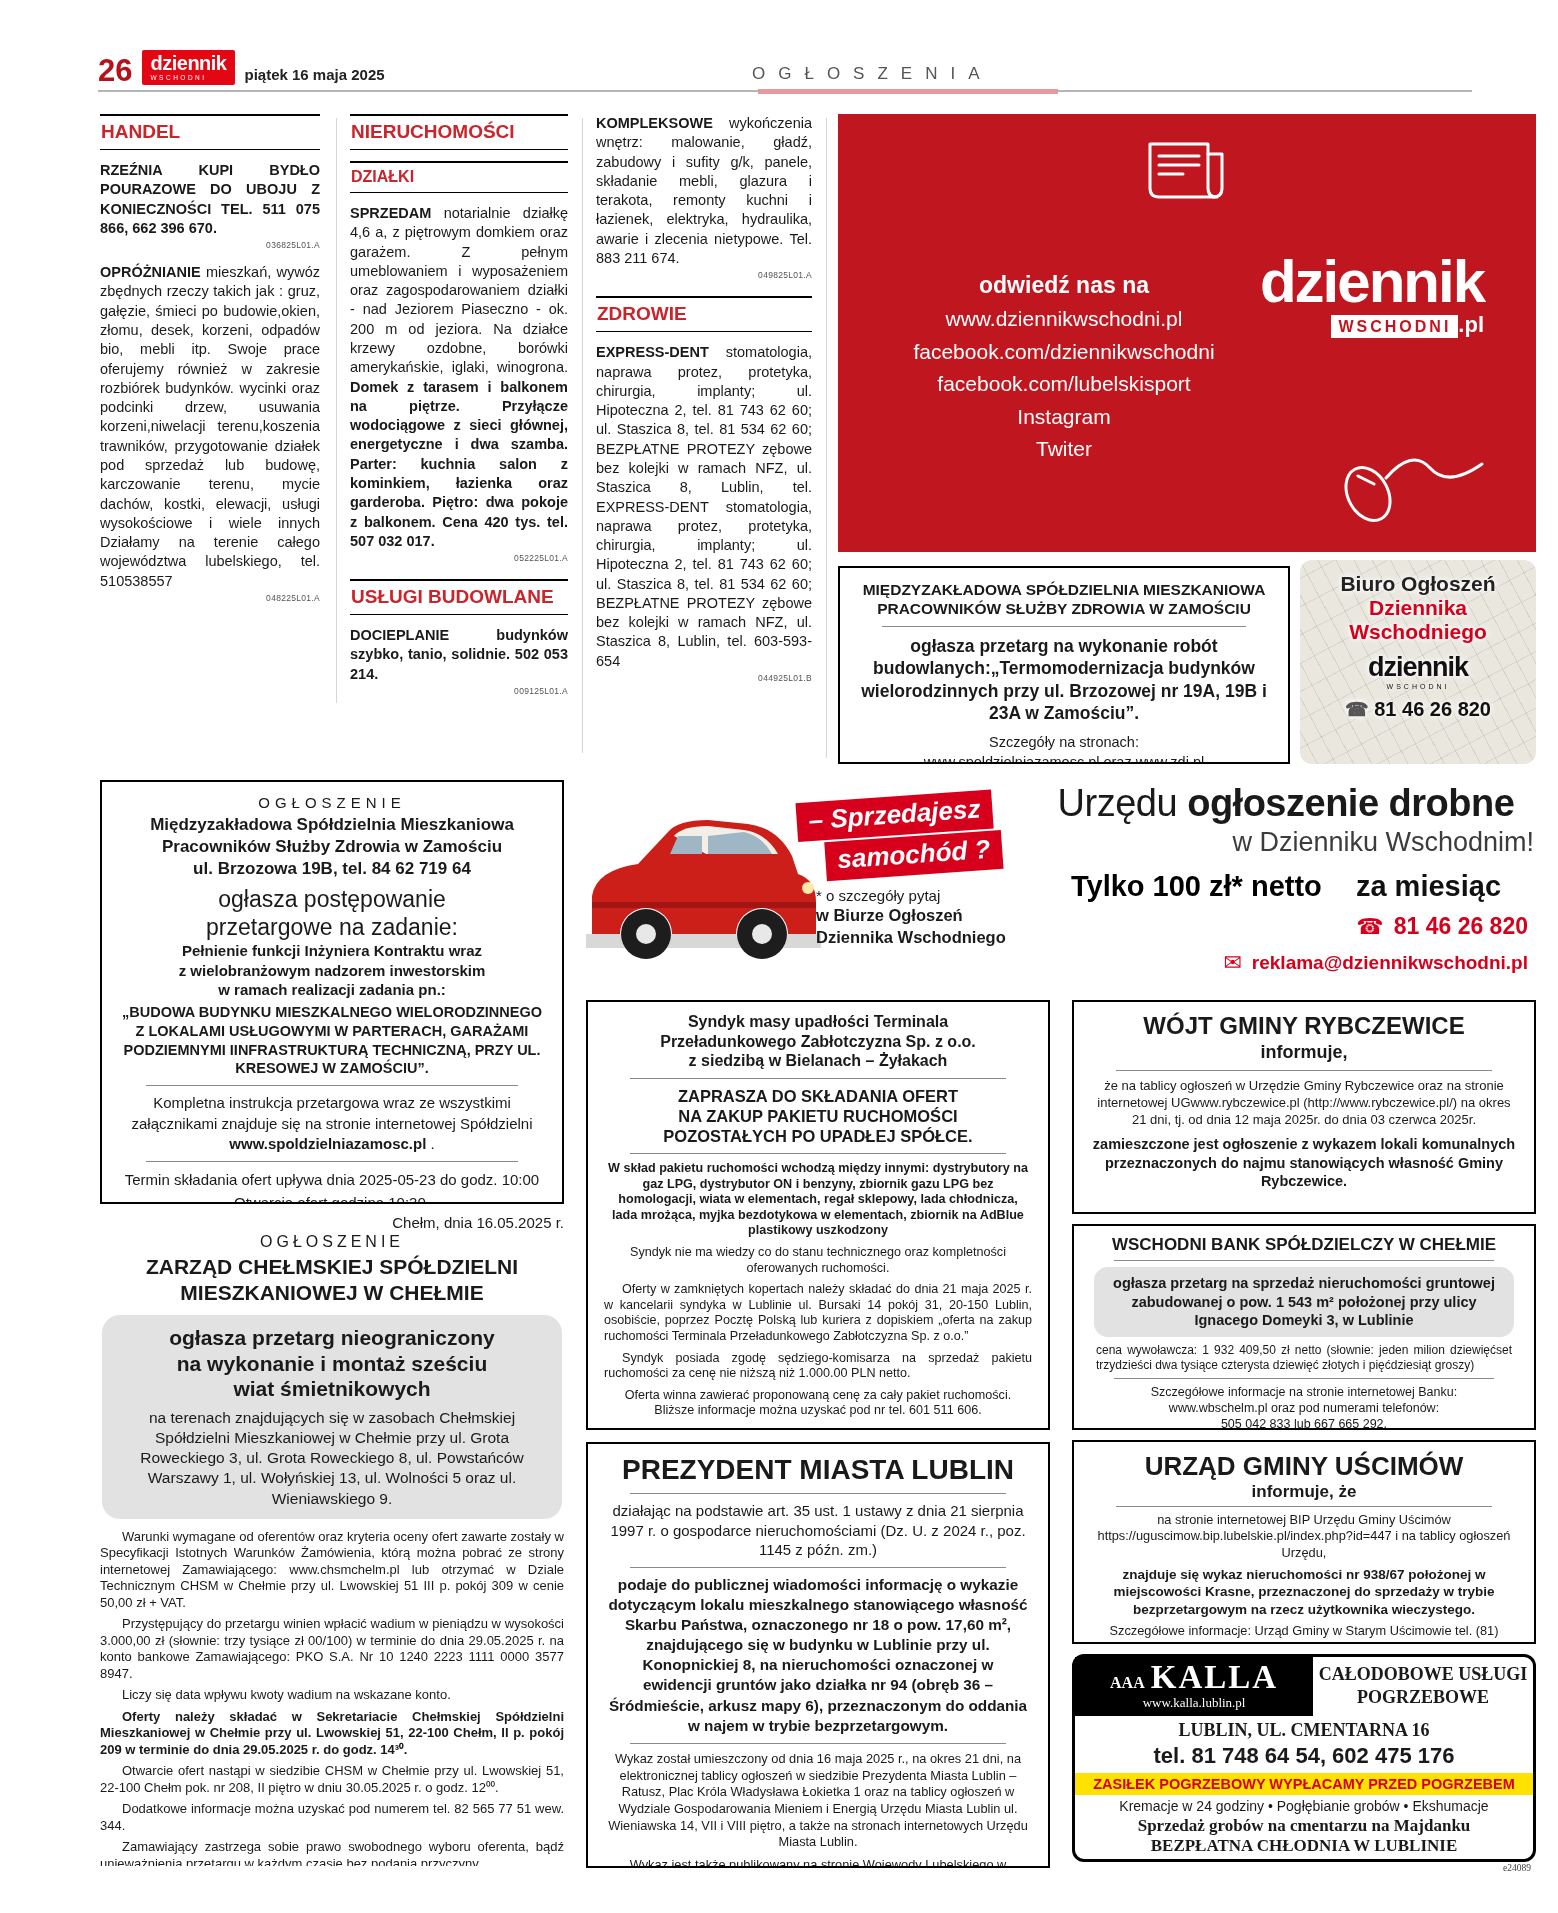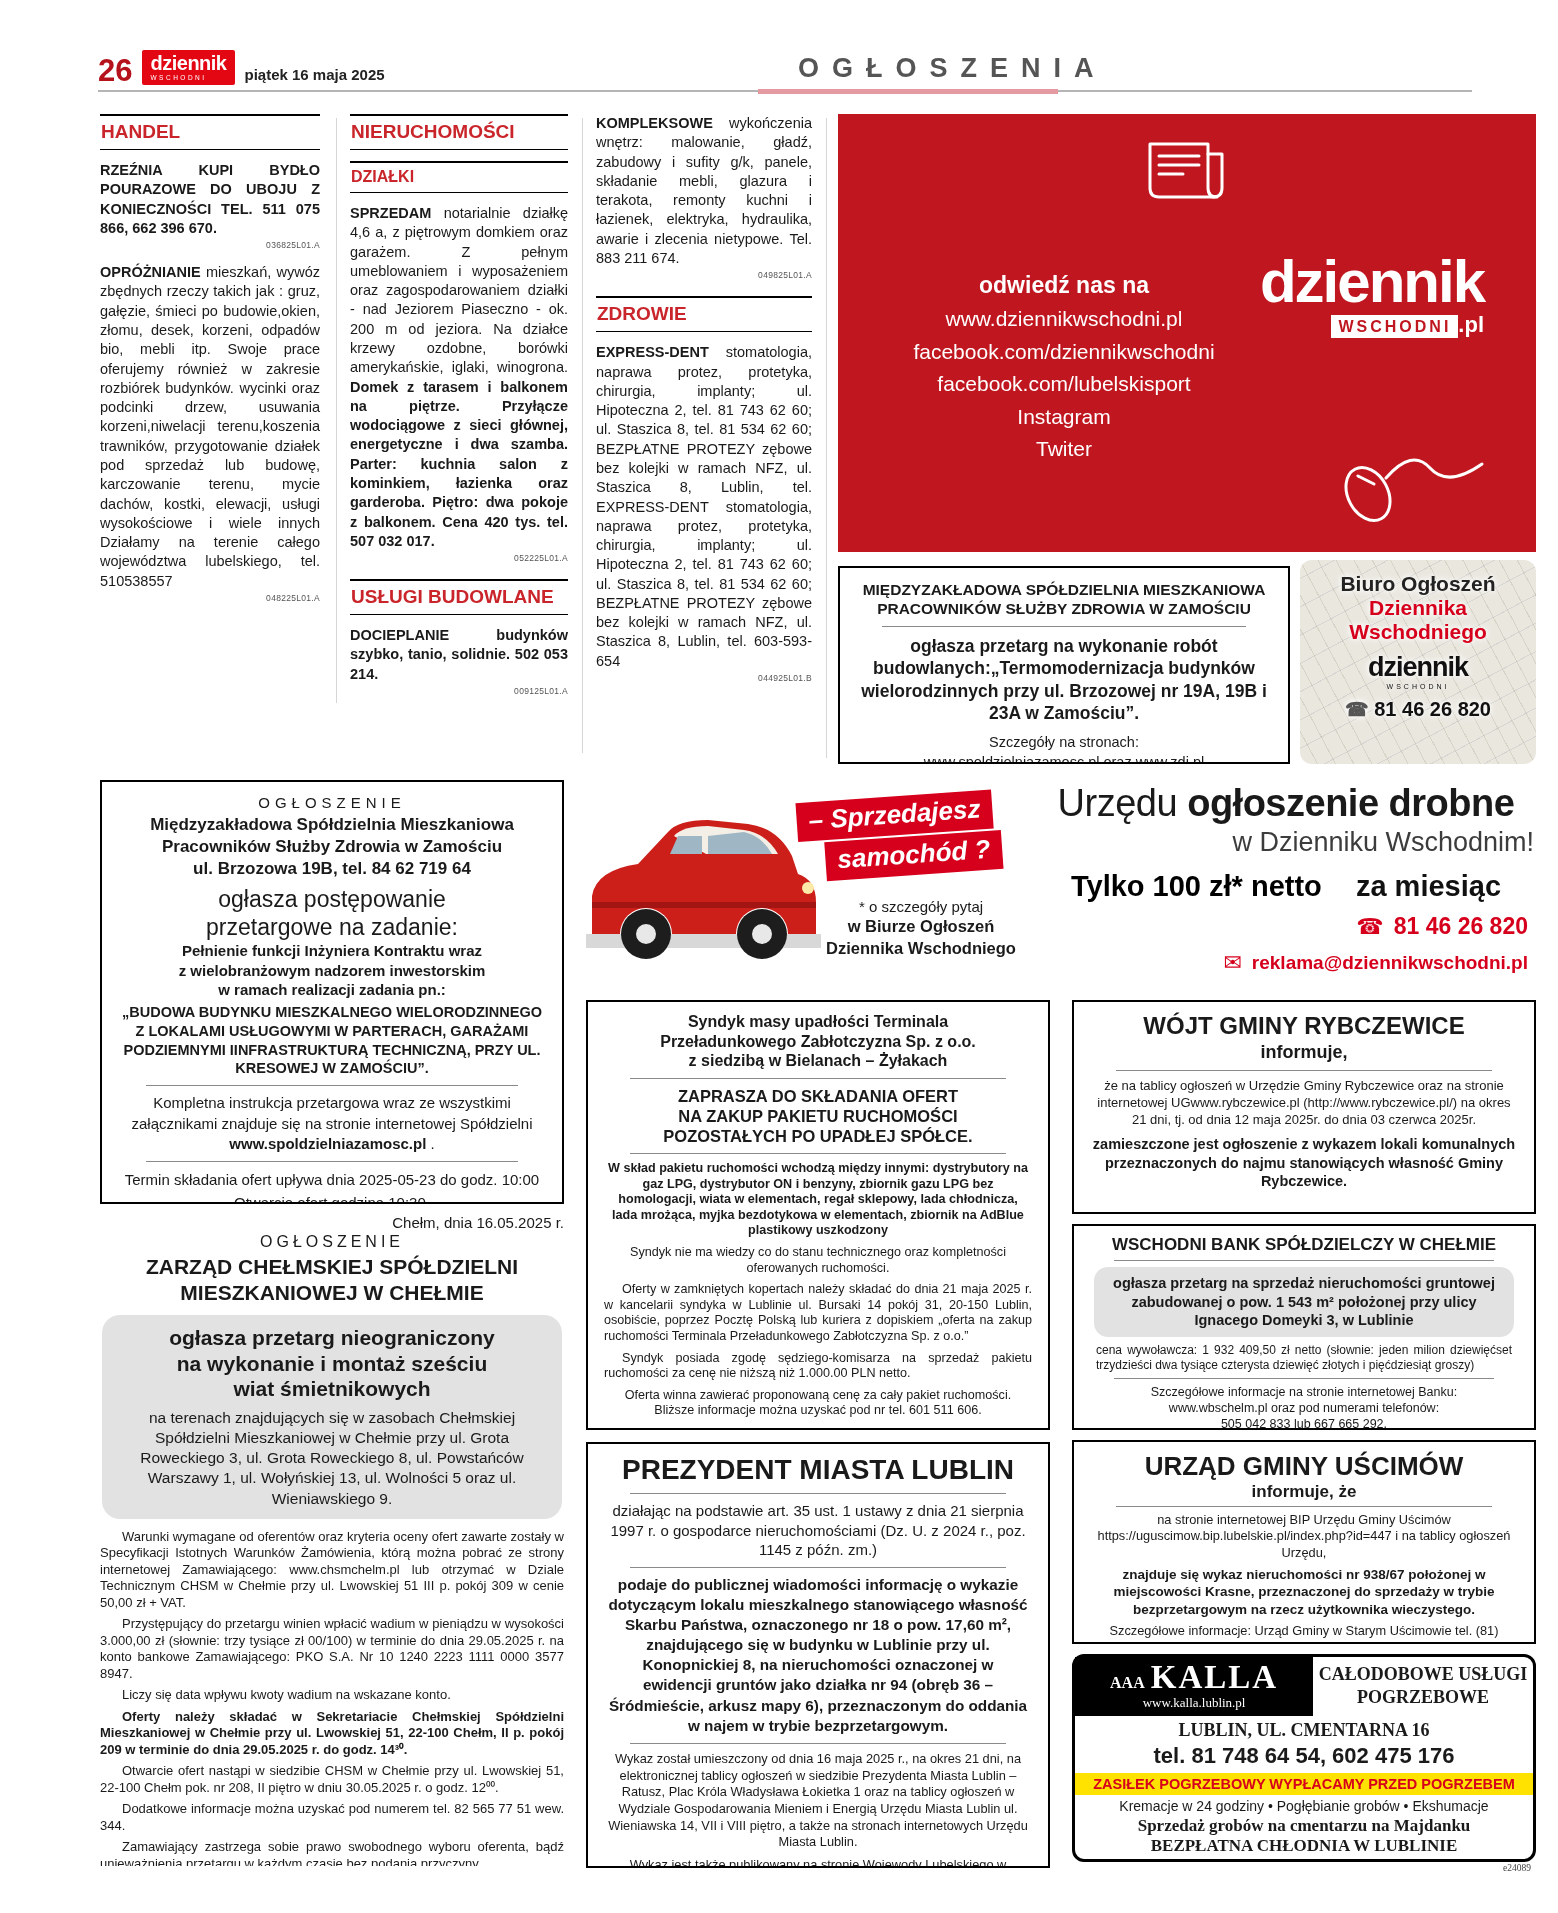--- a/index.html
+++ b/index.html
@@ -7,21 +7,21 @@
   .page { position:relative; width:1558px; height:1913px; background:#fff; overflow:hidden; }
 
   
   .masthead { position:absolute; left:98px; top:48px; width:1374px; height:44px; border-bottom:2px solid #b5b5b5; }
   .mast-left { position:absolute; left:0; bottom:5px; display:flex; align-items:flex-end; gap:10px; }
   .page-num { font-size:31px; font-weight:bold; color:#b5121b; line-height:0.9; }
   .mast-logo-chip { background:#e30613; color:#fff; padding:3px 8px 4px; display:inline-flex; flex-direction:column; line-height:1; border-radius:2px; }
   .mlc-main { font-size:20px; font-weight:800; letter-spacing:-0.5px; }
   .mlc-sub { font-size:6.5px; letter-spacing:2.5px; margin-top:2px; }
   .mast-date { font-size:15px; font-weight:bold; color:#222; padding-bottom:2px; }
-  .section-title { position:absolute; left:700px; bottom:6px; font-size:27px; font-weight:bold; color:#555; letter-spacing:13px; }
+  .section-title { position:absolute; left:654px; bottom:6px; font-size:17px; font-weight:normal; color:#555; letter-spacing:13px; }
   .title-underline { position:absolute; left:660px; bottom:-4px; width:300px; height:5px; background:#e59aa1; }
 
   
   .vline { position:absolute; width:1px; background:#d6d6d6; }
   .col { position:absolute; top:114px; }
   .c1 { left:100px; width:220px; }
   .c2 { left:350px; width:218px; }
   .c3 { left:596px; width:216px; }
   .cat { color:#c9252b; font-weight:bold; font-size:19px; border-top:2.5px solid #000; border-bottom:1.5px solid #000; padding:5px 1px 6px; margin-bottom:11px; }
   .cat.sub { font-size:16px; margin-top:2px; }
@@ -78,21 +78,21 @@
   .in420 .caps { font-weight:bold; font-size:14.5px; line-height:1.3; margin-top:3px; }
   .in420 .info { font-size:15px; line-height:1.35; }
   .in420 .dl { font-size:15px; line-height:1.5; }
 
   
   .carad { left:586px; top:778px; width:950px; height:212px; overflow:hidden; }
   .car-img { position:absolute; left:0; top:6px; width:235px; height:198px; }
   .sell-banner { position:absolute; left:212px; top:18px; transform:rotate(-4deg); font-style:italic; font-weight:bold; color:#fff; }
   .sell-banner .sb { background:#d6001c; padding:3px 12px 5px; font-size:26px; width:fit-content; }
   .sell-banner .sb2 { margin-left:26px; margin-top:2px; }
-  .sell-note { position:absolute; left:230px; top:120px; width:210px; text-align:center; }
+  .sell-note { position:absolute; left:230px; top:109px; width:210px; }
   .sell-note .sn1 { font-size:15px; }
   .sell-note .sn2 { font-size:16.5px; font-weight:bold; line-height:1.35; }
   .zamow { position:absolute; left:452px; top:4px; width:496px; }
   .z1 { font-size:38px; text-align:center; letter-spacing:-0.5px; }
   .z1a { font-weight:400; }
   .z1b { font-weight:800; }
   .z2 { font-size:27px; color:#3c3c3c; text-align:right; margin-top:2px; }
   .z3 { font-size:29px; margin-top:12px; text-align:center; }
   .z3a { font-weight:800; color:#000; }
   .z3b { font-weight:700; color:#111; margin-left:26px; }

